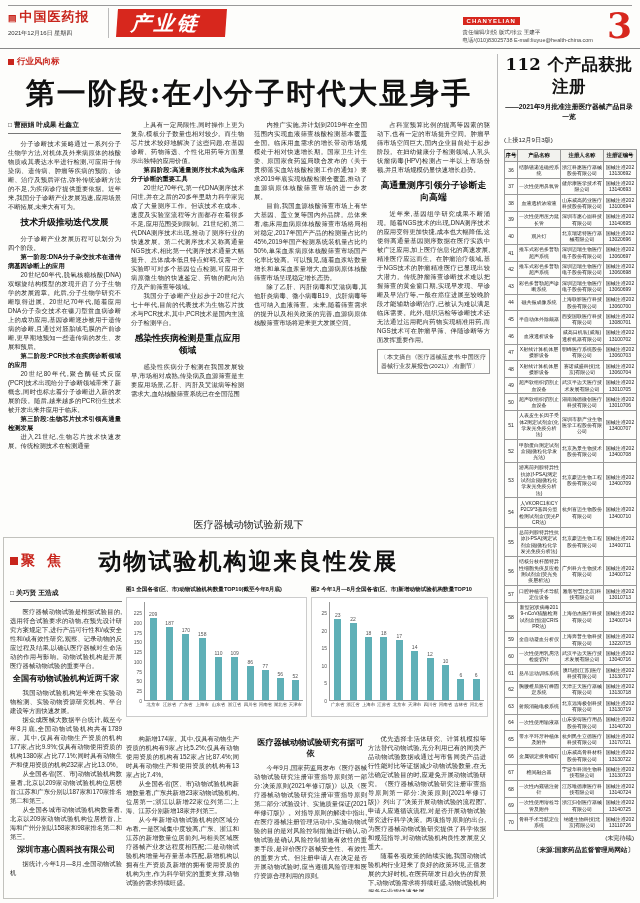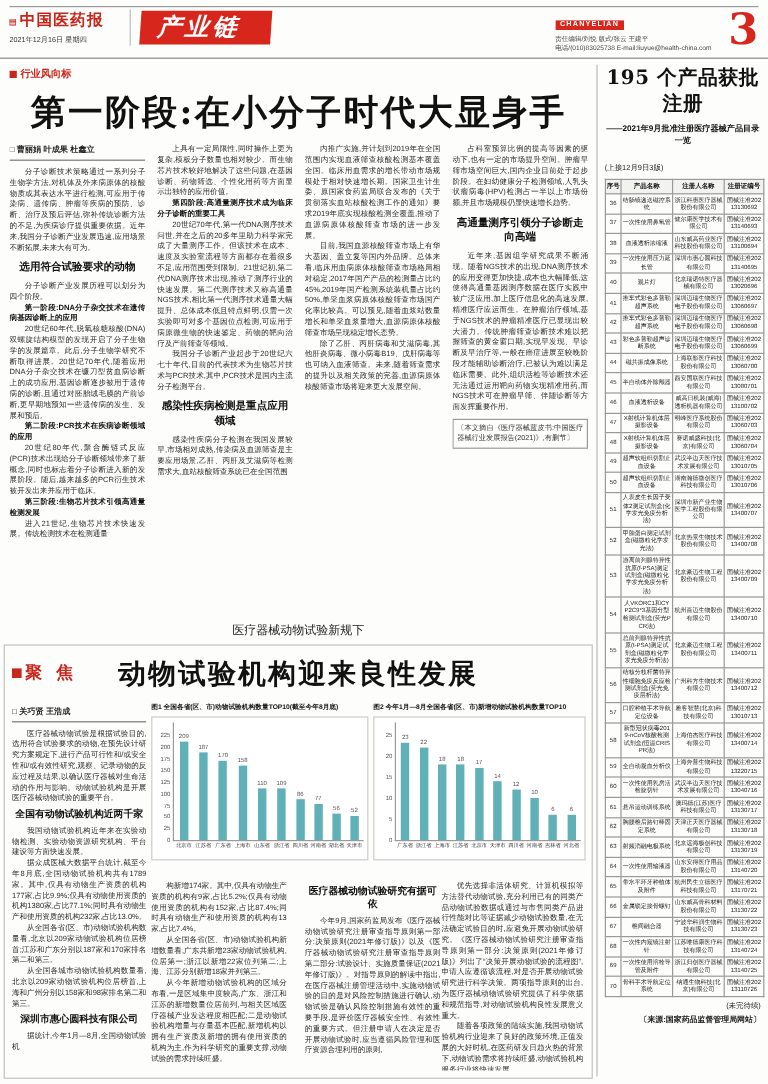--- a/index.html
+++ b/index.html
@@ -2,21 +2,21 @@
 <html><head>
 <meta charset="utf-8">
 <style>
   html,body{margin:0;padding:0;}
   body{width:640px;height:903px;background:#fdfdfb;position:relative;overflow:hidden;
        font-family:"Liberation Sans",sans-serif;color:#222;}
   .topline{position:absolute;left:8px;right:8px;top:5px;border-top:1px solid #999;}
   
   header{position:absolute;left:8px;right:8px;top:8px;height:38px;display:flex;align-items:flex-start;}
   .masthead{width:92px;}
-  .mast-name{color:#c8251c;font-weight:bold;font-size:13px;letter-spacing:1px;font-family:Liberation Mono, monospace;white-space:nowrap;}
+  .mast-name{color:#c8251c;font-weight:bold;font-size:13px;letter-spacing:1px;font-family:Liberation Serif, serif;white-space:nowrap;}
   .mast-icon{font-size:9px;margin-right:2px;}
   .mast-date{font-size:6px;color:#333;margin-top:3px;}
   .mast-divider{width:1px;background:#bbb;height:30px;margin:0 8px;}
   .section-banner{background:#d7271d;color:#fff;font-weight:900;font-style:italic;
       font-size:20px;line-height:26px;padding:1px 26px 1px 14px;letter-spacing:3px;
       transform:skewX(-4deg);margin-top:1px;}
   .editor-block{margin-left:auto;margin-right:14px;text-align:left;padding-top:1px;}
   .section-en{display:inline-block;background:#d7271d;color:#fff;font-size:6px;font-weight:bold;
       padding:1px 4px;letter-spacing:1px;}
   .editors{font-size:5.5px;color:#444;margin-top:2px;}
@@ -108,21 +108,21 @@
   <div class="red-label">
     <span class="red-sq"></span>
     <span>行业风向标</span>
   </div>
   <h1 class="main-headline">第一阶段:在小分子时代大显身手</h1>
   <div class="cols">
     <div class="col">
       <div class="byline">□ 曹丽娟 叶成果 杜鑫立</div>
       <div>
           <p class="blk-p">分子诊断技术策略通过一系列分子生物学方法,对机体及外来病原体的核酸物质或其表达水平进行检测,可应用于传染病、遗传病、肿瘤等疾病的预防、诊断、治疗及预后评估,弥补传统诊断方法的不足,为疾病诊疗提供重要依据。近年来,我国分子诊断产业发展迅速,应用场景不断拓展,未来大有可为。</p>
-          <h3 class="blk-h">选用符合试验要求的动物</h3>
+          <h3 class="blk-h">技术升级推动迭代发展</h3>
           <p class="blk-p">分子诊断产业发展历程可以划分为四个阶段。</p>
           <p class="blk-b">第一阶段:DNA分子杂交技术在遗传病基因诊断上的应用</p>
           <p class="blk-p">20世纪60年代,脱氧核糖核酸(DNA)双螺旋结构模型的发现开启了分子生物学的发展篇章。此后,分子生物学研究不断取得进展。20世纪70年代,随着应用DNA分子杂交技术在镰刀型贫血病诊断上的成功应用,基因诊断逐步被用于遗传病的诊断,且通过对胚胎绒毛膜的产前诊断,更早期地预知一些遗传病的发生、发展和预后。</p>
           <p class="blk-b">第二阶段:PCR技术在疾病诊断领域的应用</p>
           <p class="blk-p">20世纪80年代,聚合酶链式反应(PCR)技术出现给分子诊断领域带来了新概念,同时也标志着分子诊断进入新的发展阶段。随后,越来越多的PCR衍生技术被开发出来并应用于临床。</p>
           <p class="blk-b">第三阶段:生物芯片技术引领高通量检测发展</p>
           <p class="blk-p">进入21世纪,生物芯片技术快速发展。传统检测技术在检测通量</p>
         </div>
     </div>
     <div class="col">
@@ -141,21 +141,21 @@
     <div class="col">
         <p class="blk-p">占科室预算比例的提高等因素的驱动下,也有一定的市场提升空间。肿瘤早筛市场空间巨大,国内企业目前处于起步阶段。在妇幼健康分子检测领域,人乳头状瘤病毒(HPV)检测占一半以上市场份额,并且市场规模仍显快速增长趋势。</p>
         <h3 class="blk-h">高通量测序引领分子诊断走向高端</h3>
         <p class="blk-p">近年来,基因组学研究成果不断涌现。随着NGS技术的出现,DNA测序技术的应用变得更加快捷,成本也大幅降低,这使得高通量基因测序数据在医疗实践中被广泛应用,加上医疗信息化的高速发展,精准医疗应运而生。在肿瘤治疗领域,基于NGS技术的肿瘤精准医疗已显现出较大潜力。传统肿瘤筛查诊断技术难以把握筛查的黄金窗口期,实现早发现、早诊断及早治疗等,一般在癌症进展至较晚阶段才能辅助诊断治疗,已被认为难以满足临床需要。此外,组织活检等诊断技术还无法通过运用靶向药物实现精准用药,而NGS技术可在肿瘤早筛、伴随诊断等方面发挥重要作用。</p>
         <p class="blk-note">〔本文摘自《医疗器械蓝皮书:中国医疗器械行业发展报告(2021)》,有删节〕</p>
       </div>
   </div>
 </section>
 
 <aside class="sidebar">
-  <div class="sb-title">195 个产品获批注册</div>
+  <div class="sb-title">112 个产品获批注册</div>
   <div class="sb-subtitle">——2021年9月批准注册医疗器械产品目录一览</div>
   <div class="sb-cont">(上接12月9日3版)</div>
   <table class="reg">
     <thead>
       <tr>
         <th class="c-no">序号</th>
         <th class="c-prod">产品名称</th>
         <th class="c-reg">注册人名称</th>
         <th class="c-num">注册证编号</th>
       </tr>

